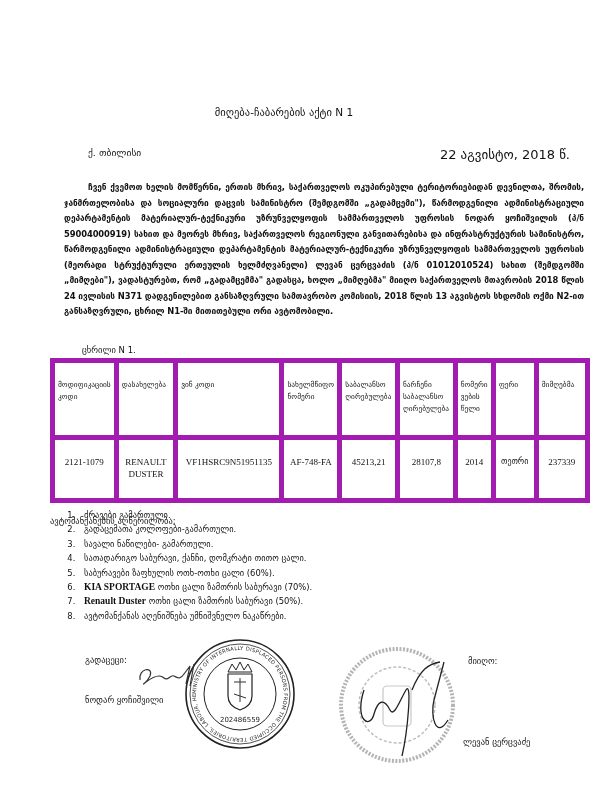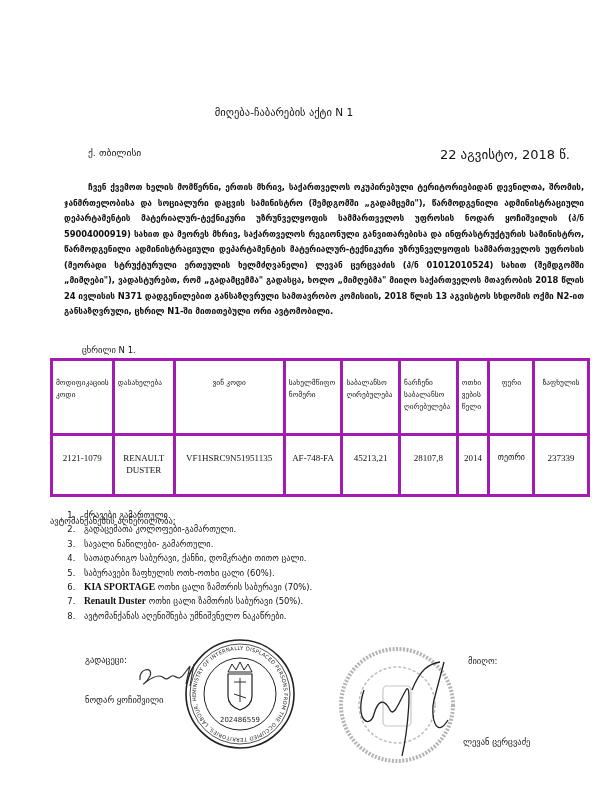--- a/index.html
+++ b/index.html
@@ -9,23 +9,23 @@
     .title { position: absolute; top: 106px; left: 0; width: 568px; text-align: center;
       font-size: 10.5px; font-family: "DejaVu Sans", sans-serif; }
     .city { position: absolute; top: 147px; left: 88px; font-size: 9.5px; font-family: "DejaVu Sans", sans-serif; }
     .date { position: absolute; top: 147px; right: 42px; font-size: 13px; font-family: "DejaVu Sans", sans-serif; margin-left: 17px; }
     .body-text { position: absolute; top: 180px; left: 64px; width: 520px; font-size: 8.4px; line-height: 15.5px;
       text-align: justify; font-family: "DejaVu Sans", sans-serif; letter-spacing: -0.1px; font-weight: bold; }
     .body-text .indent { display: inline-block; width: 24px; }
     .table-caption { position: absolute; top: 345px; left: 64px; font-size: 8.5px; font-family: "DejaVu Sans", sans-serif; margin-left: 18px; }
     table.cars { position: absolute; top: 358px; left: 50px; width: 540px; border-collapse: collapse;
       font-size: 8.2px; }
-    table.cars th, table.cars td { border: 3px solid #a21caf; padding: 16px 3px; vertical-align: top; }
+    table.cars th, table.cars td { border: 5px solid #a21caf; padding: 16px 3px; vertical-align: top; }
     table.cars th { font-weight: normal; font-family: "DejaVu Sans", sans-serif; font-size: 7.4px; line-height: 12px; height: 40px; text-align: left; }
-    table.cars th.center { text-align: center; }
+    table.cars th.center { text-align: left; }
     table.cars td { font-family: "Liberation Serif", serif; text-align: center; line-height: 12px; height: 26px; font-size: 9px; }
     table.cars td.geo { font-family: "DejaVu Sans", sans-serif; font-size: 8px; }
     .cond-title { position: absolute; top: 516px; left: 50px; font-size: 8.5px; font-family: "DejaVu Sans", sans-serif; }
     ol.cond { position: absolute; top: 508px; left: 50px; margin: 0; padding-left: 28px; font-size: 8.4px; line-height: 14.4px;
       font-family: "DejaVu Sans", sans-serif; }
     ol.cond li { padding-left: 6px; }
     ol.cond li b { font-family: "Liberation Serif", serif; font-size: 9.5px; }
     .sig-left-label { position: absolute; top: 655px; left: 85px; font-size: 8.5px; font-family: "DejaVu Sans", sans-serif; }
     .sig-left-name { position: absolute; top: 688px; left: 85px; font-size: 8.5px; font-family: "DejaVu Sans", sans-serif; margin-top: 7px; }
     .sig-right-label { position: absolute; top: 656px; left: 468px; font-size: 8.5px; font-family: "DejaVu Sans", sans-serif; }
@@ -62,23 +62,23 @@
         <col style="width:56px">
     </colgroup>
     <thead>
       <tr>
         <th>მოდიფიკაციის კოდი</th>
         <th>დასახელება</th>
         <th class="center">ვინ კოდი</th>
         <th>სახელმწიფო ნომერი</th>
         <th>საბალანსო ღირებულება</th>
         <th>ნარჩენი საბალანსო ღირებულება</th>
-        <th>ოთხი ვების წელი</th>
+        <th>ნომერი ვების წელი</th>
         <th class="center">ფერი</th>
-        <th class="center">ზაფხულის</th>
+        <th class="center">მიმღებმა</th>
       </tr>
     </thead>
     <tbody>
       <tr>
         <td>2121-1079</td>
         <td>RENAULT DUSTER</td>
         <td>VF1HSRC9N51951135</td>
         <td>AF-748-FA</td>
         <td>45213,21</td>
         <td>28107,8</td>

